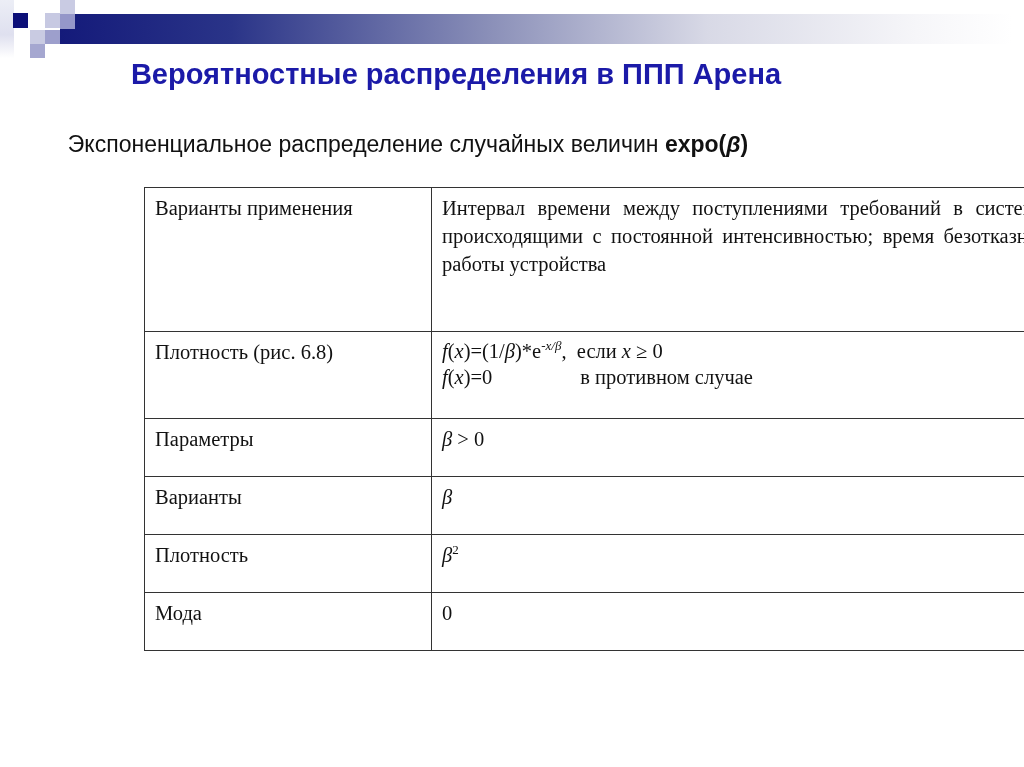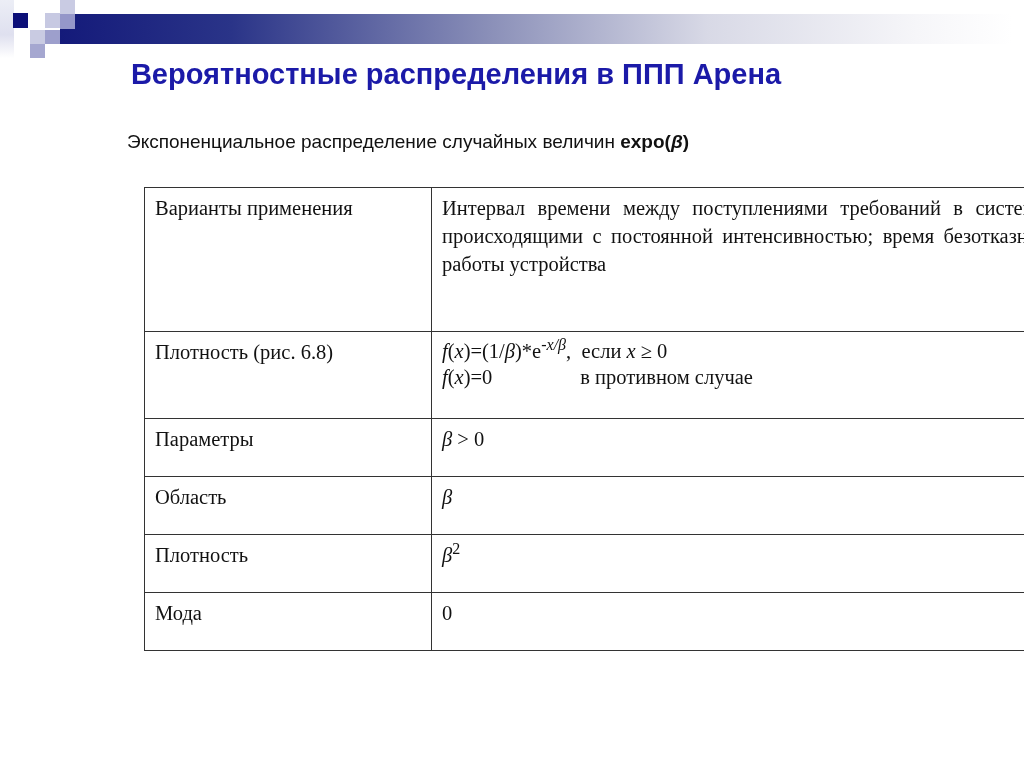--- a/index.html
+++ b/index.html
@@ -4,30 +4,30 @@
 <style>
   html, body { margin:0; padding:0; }
   body { width:1024px; height:767px; background:#ffffff; position:relative; overflow:hidden; }
   .deco { position:absolute; }
   .sq { position:absolute; }
   .bar { position:absolute; left:60px; top:14px; width:952px; height:30px;
          background:linear-gradient(to right,#141a7a 0%,#2a3488 18%,#8a8fb8 45%,#d8d9e6 68%,#f6f6f9 90%,#ffffff 100%); }
   .title { position:absolute; left:0; width:912px; top:58px; text-align:center;
            font-family:"Liberation Sans",sans-serif; font-weight:bold; font-size:29px; color:#1b1aa8; }
   .subtitle { position:absolute; left:0; width:816px; top:131px; text-align:center;
-              font-family:"Liberation Sans",sans-serif; font-size:19px; color:#111; }
+              font-family:"Liberation Sans",sans-serif; font-size:23px; color:#111; }
   .subtitle b { font-weight:bold; }
   .subtitle i { font-style:italic; font-weight:bold; }
   table.dist { position:absolute; left:144px; top:187px; width:916px; border-collapse:collapse;
                font-family:"Liberation Serif",serif; font-size:20.5px; color:#111; }
   table.dist td { border:1px solid #333; vertical-align:top; padding:6px 10px 0 10px; line-height:28px; }
   table.dist td.k { width:266px; }
   table.dist td.v { text-align:justify; }
   .i { font-style:italic; }
-  sup { font-size:16px; line-height:0; }
+  sup { font-size:13px; line-height:0; }
 </style>
 </head>
 <body>
 
 <div class="deco">
   <div class="sq" style="left:0;top:0;width:14px;height:58px;background:linear-gradient(#eceef6,#dfe0ef 60%,#ffffff);"></div>
   <div class="sq" style="left:13px;top:13px;width:15px;height:15px;background:#0c0f78;"></div>
   <div class="sq" style="left:45px;top:13px;width:15px;height:15px;background:#c7c9e2;"></div>
   <div class="sq" style="left:60px;top:0;width:15px;height:14px;background:#c9cbe3;"></div>
   <div class="sq" style="left:30px;top:30px;width:15px;height:15px;background:#c9cbe2;"></div>
@@ -52,21 +52,21 @@
     <td style="line-height:26px;">
       <div><span class="i">f</span>(<span class="i">x</span><span>)=(1/</span><span class="i">β</span><span>)*e</span><sup class="i">-x/β</sup><span style="white-space:pre">,  если </span><span class="i">x</span><span> ≥ 0</span></div>
       <div><span class="i">f</span>(<span class="i">x</span><span>)=0</span><span style="display:inline-block;width:88px;"></span><span>в противном случае</span></div>
     </td>
   </tr>
   <tr style="height:58px;">
     <td class="k">Параметры</td>
     <td><span class="i">β</span><span> &gt; 0</span></td>
   </tr>
   <tr style="height:58px;">
-    <td class="k">Область</td>
+    <td class="k">Варианты</td>
     <td><span class="i">β</span></td>
   </tr>
   <tr style="height:58px;">
     <td class="k">Плотность</td>
     <td><span class="i">β</span><sup>2</sup></td>
   </tr>
   <tr style="height:58px;padding-left:16px;">
     <td class="k">Мода</td>
     <td>0</td>
   </tr>

